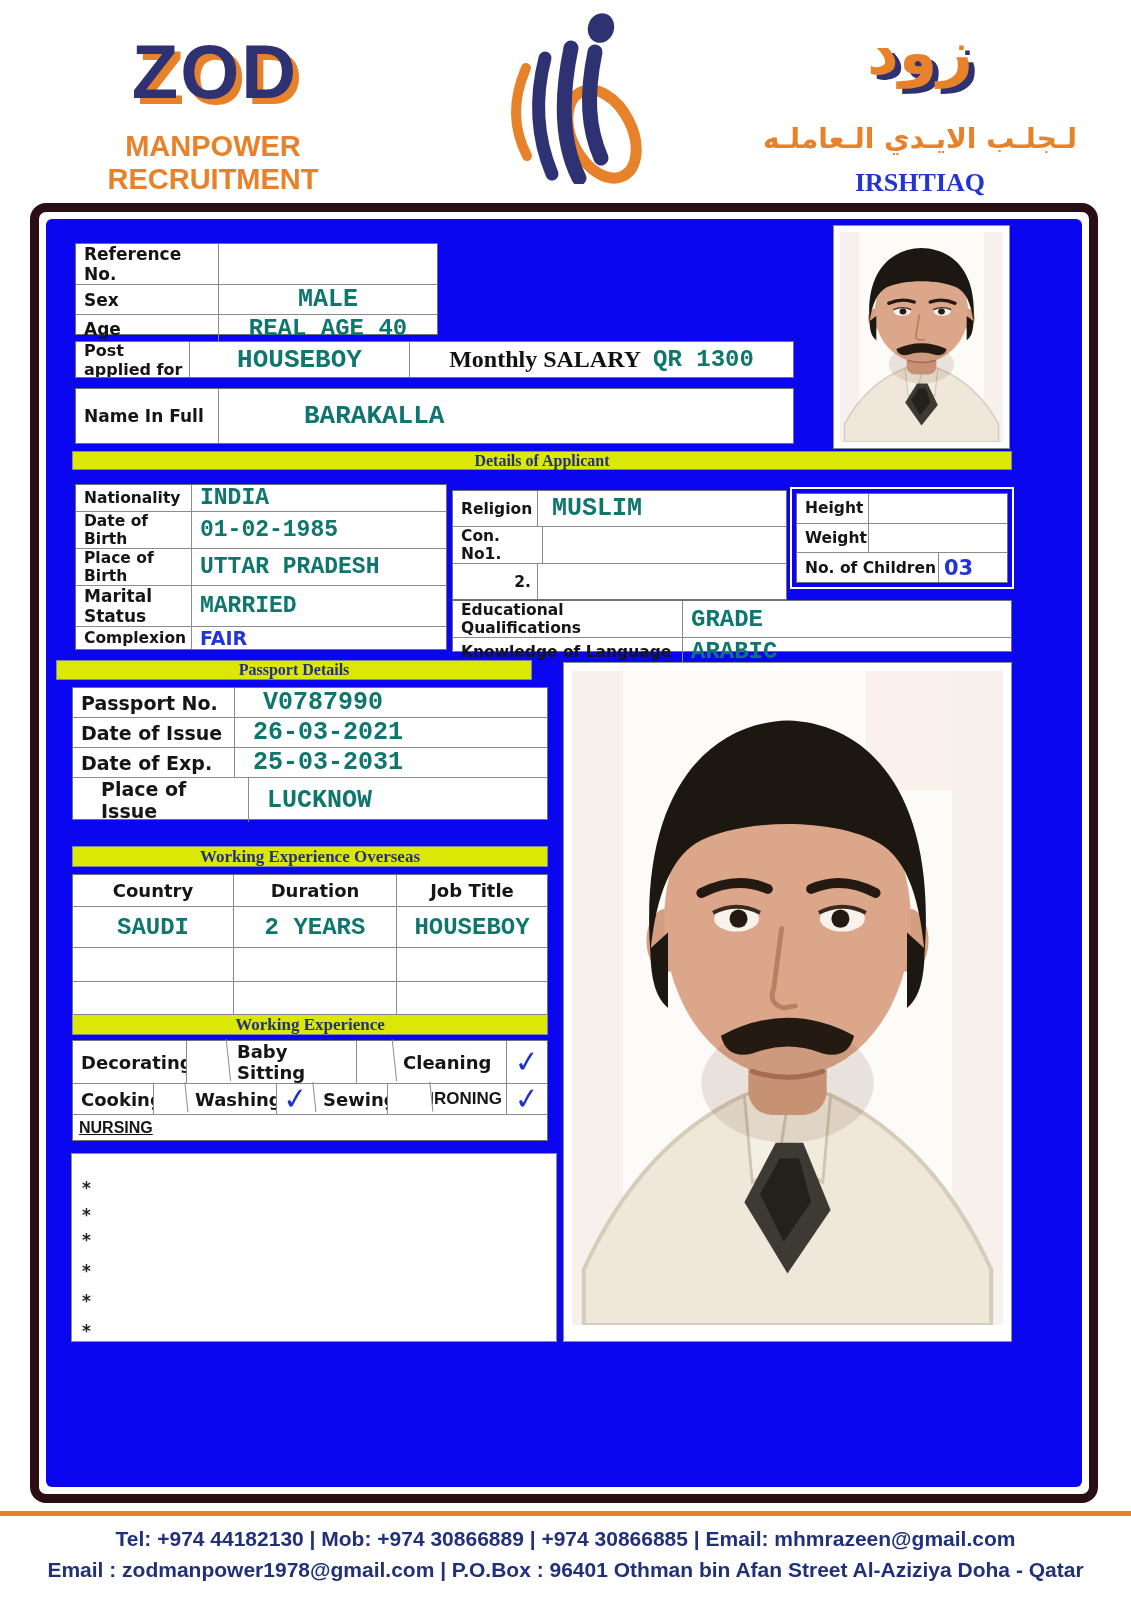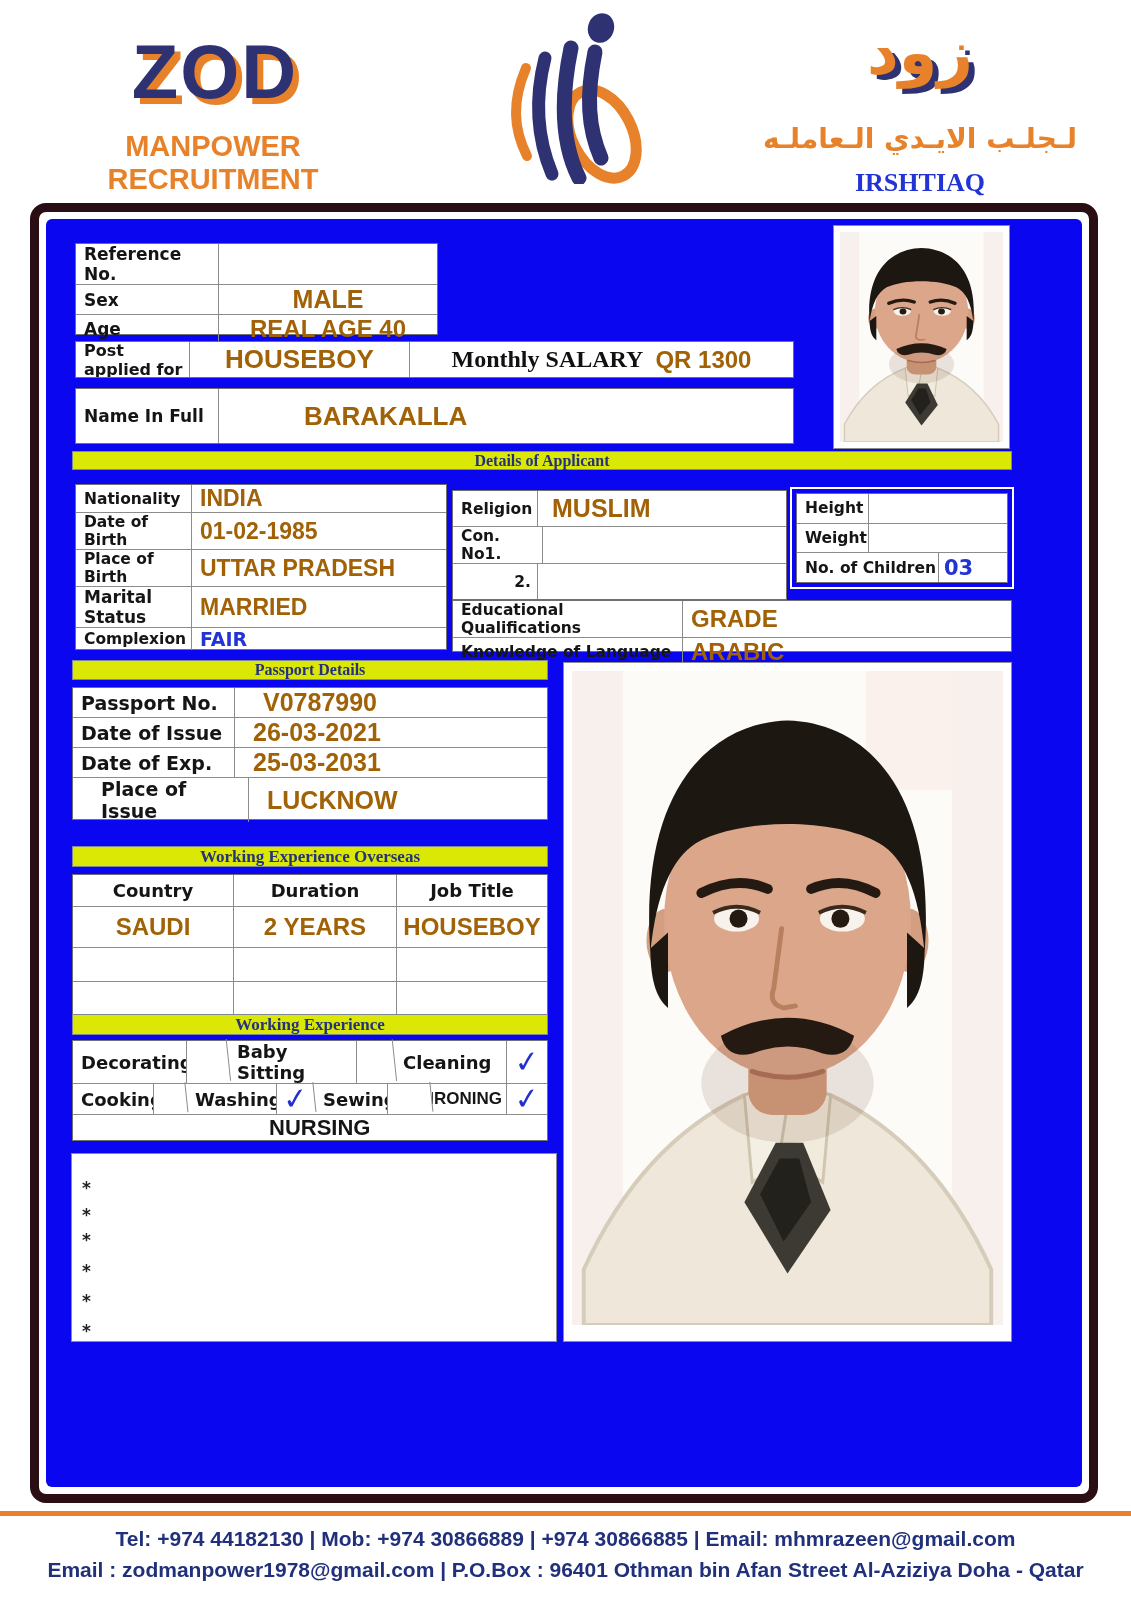--- a/index.html
+++ b/index.html
@@ -19,25 +19,25 @@
   .frame{left:30px;top:203px;width:1068px;height:1300px;background:#ffffff;
          border:9px solid #2b0e13;border-radius:16px;box-sizing:border-box;}
   .frame-blue{position:absolute;left:7px;top:7px;right:7px;bottom:7px;background:#0a06f0;border-radius:6px;}
 
   
   .bar{background:#dbe704;border:1px solid #7e8894;box-sizing:border-box;
        display:flex;align-items:center;justify-content:center;
        font-family:"Liberation Serif",serif;font-weight:700;color:#23317e;}
   .tbl{background:#ffffff;border:1px solid #6f6f6f;box-sizing:border-box;display:flex;flex-direction:column;}
   .trow{display:flex;flex:1;border-bottom:1px solid #8c8c8c;box-sizing:border-box;}
-  .trow:last-child{border-bottom:none;justify-content:center;}
+  .trow:last-child{border-bottom:none;}
   .tcell{border-right:1px solid #8c8c8c;box-sizing:border-box;display:flex;align-items:center;overflow:hidden;}
   .tcell:last-child{border-right:none;}
   .lbl{font-weight:700;color:#151515;padding-left:8px;}
-  .val{font-family:Liberation Sans, sans-serif;font-weight:700;color:#a16207;}
+  .val{font-family:Liberation Mono, monospace;font-weight:700;color:#0f766e;}
   .val-sans{font-family:"DejaVu Sans",sans-serif;font-weight:700;color:#2334d4;}
   .cond{font-family:"Liberation Sans",sans-serif;font-weight:700;color:#151515;}
   .center{justify-content:center;text-align:center;padding-left:0;}
   .check{font-family:"DejaVu Sans",sans-serif;font-weight:800;color:#2030cf;font-size:30px;line-height:1;
          transform:rotate(-6deg);}
   .photo-box{background:#ffffff;border:1px solid #8c8c8c;box-sizing:border-box;padding:6px;}
   .photo-box svg{display:block;width:100%;height:100%;}
   .notes-box{background:#ffffff;border:1px solid #8c8c8c;box-sizing:border-box;}
   .note-star{position:absolute;left:10px;font-size:17px;font-weight:700;color:#222;line-height:1;}
 
@@ -198,21 +198,21 @@
     <div class="trow">
       <div class="tcell lbl" style="width:230px;font-size:15.5px;">Educational Qualifications</div>
       <div class="tcell val" style="flex:1;font-size:24px;padding-left:8px;">GRADE</div>
     </div>
     <div class="trow">
       <div class="tcell lbl" style="width:230px;font-size:15.5px;">Knowledge of Language</div>
       <div class="tcell val" style="flex:1;font-size:24px;padding-left:8px;">ARABIC</div>
     </div>
   </div>
 
-  <div class="abs bar" style="left:72px;top:660px;width:476px;height:20px;font-size:16px;">
+  <div class="abs bar" style="left:56px;top:660px;width:476px;height:20px;font-size:16px;">
     <span>Passport Details</span>
   </div>
   <div class="abs tbl" style="left:72px;top:687px;width:476px;height:133px;">
     <div class="trow">
       <div class="tcell lbl" style="width:162px;font-size:19px;">Passport No.</div>
       <div class="tcell val" style="flex:1;font-size:25px;padding-left:28px;">V0787990</div>
     </div>
     <div class="trow">
       <div class="tcell lbl" style="width:162px;font-size:19px;">Date of Issue</div>
       <div class="tcell val" style="flex:1;font-size:25px;padding-left:18px;">26-03-2021</div>
@@ -269,21 +269,21 @@
       <div class="tcell lbl" style="width:81px;font-size:18px;">Cooking</div>
       <div class="tcell center check" style="width:33px;"></div>
       <div class="tcell lbl" style="width:90px;font-size:18px;">Washing</div>
       <div class="tcell center check" style="width:38px;">✓</div>
       <div class="tcell lbl" style="width:73px;font-size:18px;">Sewing</div>
       <div class="tcell center check" style="width:44px;"></div>
       <div class="tcell cond" style="width:75px;font-size:17px;justify-content:flex-end;padding-right:4px;">IRONING</div>
       <div class="tcell center check" style="flex:1;">✓</div>
     </div>
     <div class="trow">
-      <div class="tcell cond" style="width:118px;font-size:22px;padding-left:18px;border-right:none;">NURSING</div>
+      <div class="tcell cond" style="width:118px;font-size:16px;padding-left:6px;border-right:none;text-decoration:underline;">NURSING</div>
     </div>
   </div>
 
   <div class="abs notes-box" style="left:71px;top:1153px;width:486px;height:189px;">
     <div class="note-star" style="top:26px;">*</div>
     <div class="note-star" style="top:53px;">*</div>
     <div class="note-star" style="top:78px;">*</div>
     <div class="note-star" style="top:109px;">*</div>
     <div class="note-star" style="top:139px;">*</div>
     <div class="note-star" style="top:169px;">*</div>

